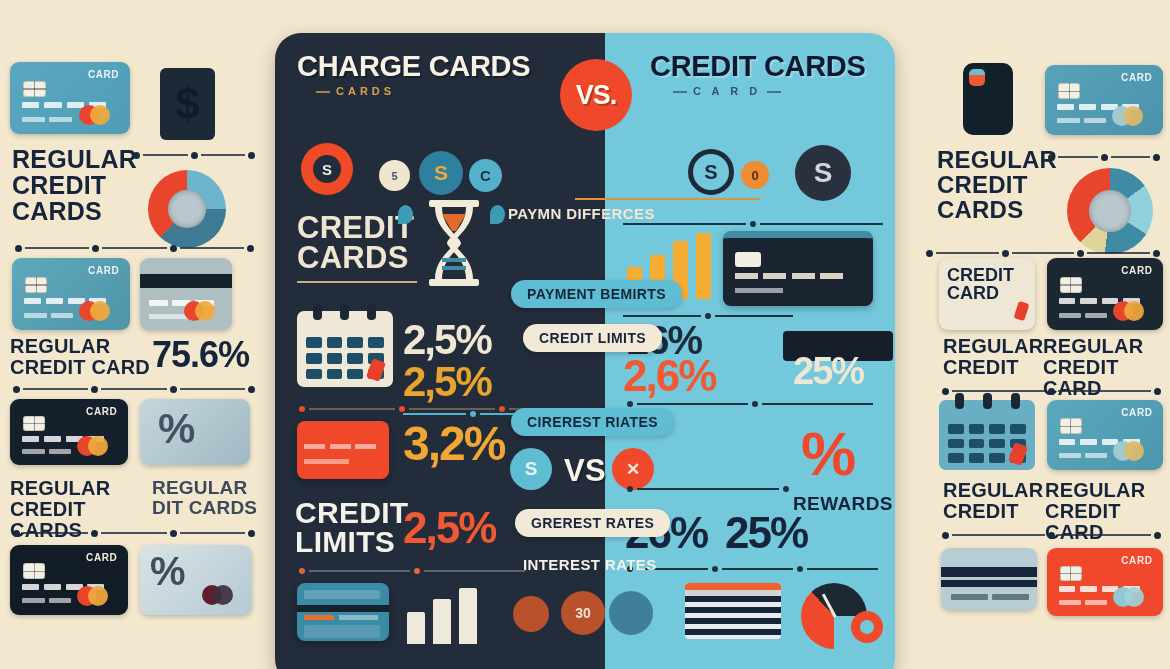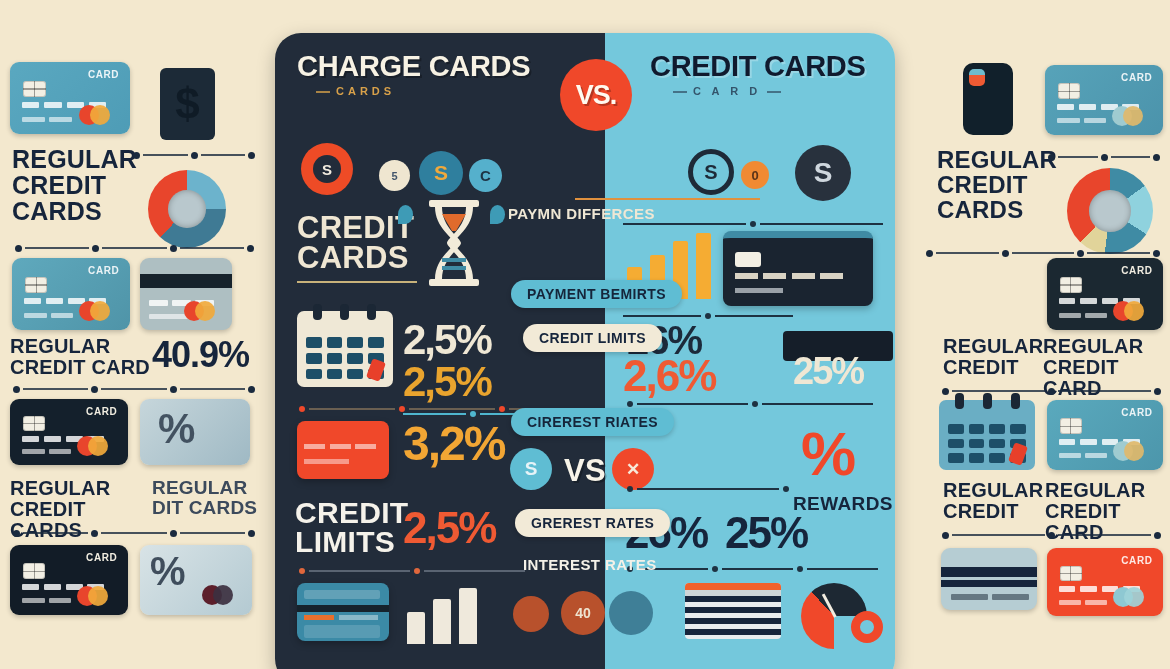--- a/index.html
+++ b/index.html
@@ -286,21 +286,21 @@
           <i></i>
         </span>
       <span class="mcirc">
           <b></b>
           <b></b>
         </span>
     </div>
 
     <div class="side-label" style="left:10px; top:336px; width:150px; font-size:20px;">REGULAR CREDIT CARD</div>
 
-    <div class="pct-side" style="left:152px; top:334px; font-size:36px;">40.9%</div>
+    <div class="pct-side" style="left:152px; top:334px; font-size:36px;">75.6%</div>
 
     <div class="divider-row" style="left:10px; top:384px; width:248px;">
       <span class="dt"></span>
         <span class="ln"></span>
         <span class="dt"></span>
         <span class="ln"></span>
         <span class="dt"></span>
         <span class="ln"></span>
         <span class="dt"></span>
     </div>
@@ -497,21 +497,21 @@
       <span style="position:absolute;left:8%;top:72%;width:82%;height:13px;background:rgba(255,255,255,.15);border-radius:2px;"></span>
     </div>
 
     <div class="bars" style="left:132px; top:555px; height:56px;">
       <i style="width:18px;height:32px;background:#efe9dc;"></i>
       <i style="width:18px;height:45px;background:#efe9dc;"></i>
       <i style="width:18px;height:56px;background:#efe9dc;"></i>
     </div>
 
     <div class="coin" style="left:238px; top:563px; width:36px; height:36px; background:#b8512c;"></div>
-    <div class="coin" style="left:286px; top:558px; width:44px; height:44px; background:#b8512c; color:#efe4d0; font-size:14px;">40</div>
+    <div class="coin" style="left:286px; top:558px; width:44px; height:44px; background:#b8512c; color:#efe4d0; font-size:14px;">30</div>
 
     <div class="pill-bare" style="left:233px; top:172px; color:#efe7d4; font-size:15px;">PAYMN  DIFFERCES</div>
     <div class="hr-dotted" style="left:300px; top:165px; width:185px;">
       <span class="ln" style="background:#e0913e"></span>
     </div>
 
 
     <div class="pill" style="left:236px; top:247px; background:#5fbdd3; color:#15253a;">PAYMENT BEMIRTS</div>
 
     <div class="pill" style="left:248px; top:291px; background:#f2ead7; color:#16253c;">CREDIT LIMITS</div>
@@ -659,20 +659,24 @@
     <div class="divider-row" style="left:18px; top:248px; width:240px;">
       <span class="dt"></span>
         <span class="ln"></span>
         <span class="dt"></span>
         <span class="ln"></span>
         <span class="dt"></span>
         <span class="ln"></span>
         <span class="dt"></span>
     </div>
 
+    <div class="mini-card" style="left:34px; top:258px; width:96px; height:72px; background:#eee7d6;">
+      <span style="position:absolute;left:8px;top:8px;font-size:18px;font-weight:800;color:#16253c;line-height:1.02;">CREDIT CARD</span>
+      <span style="position:absolute;right:8px;bottom:10px;width:11px;height:18px;background:#e8402a;border-radius:3px;transform:rotate(18deg);"></span>
+    </div>
 
     <div class="mini-card dark" style="left:142px; top:258px; width:116px; height:72px; background:#1b2831;">
       <span class="brandtxt">CARD</span>
       <span class="chip"></span>
       <span class="cnum">
           <i></i>
           <i></i>
           <i></i>
           <i></i>
         </span>

